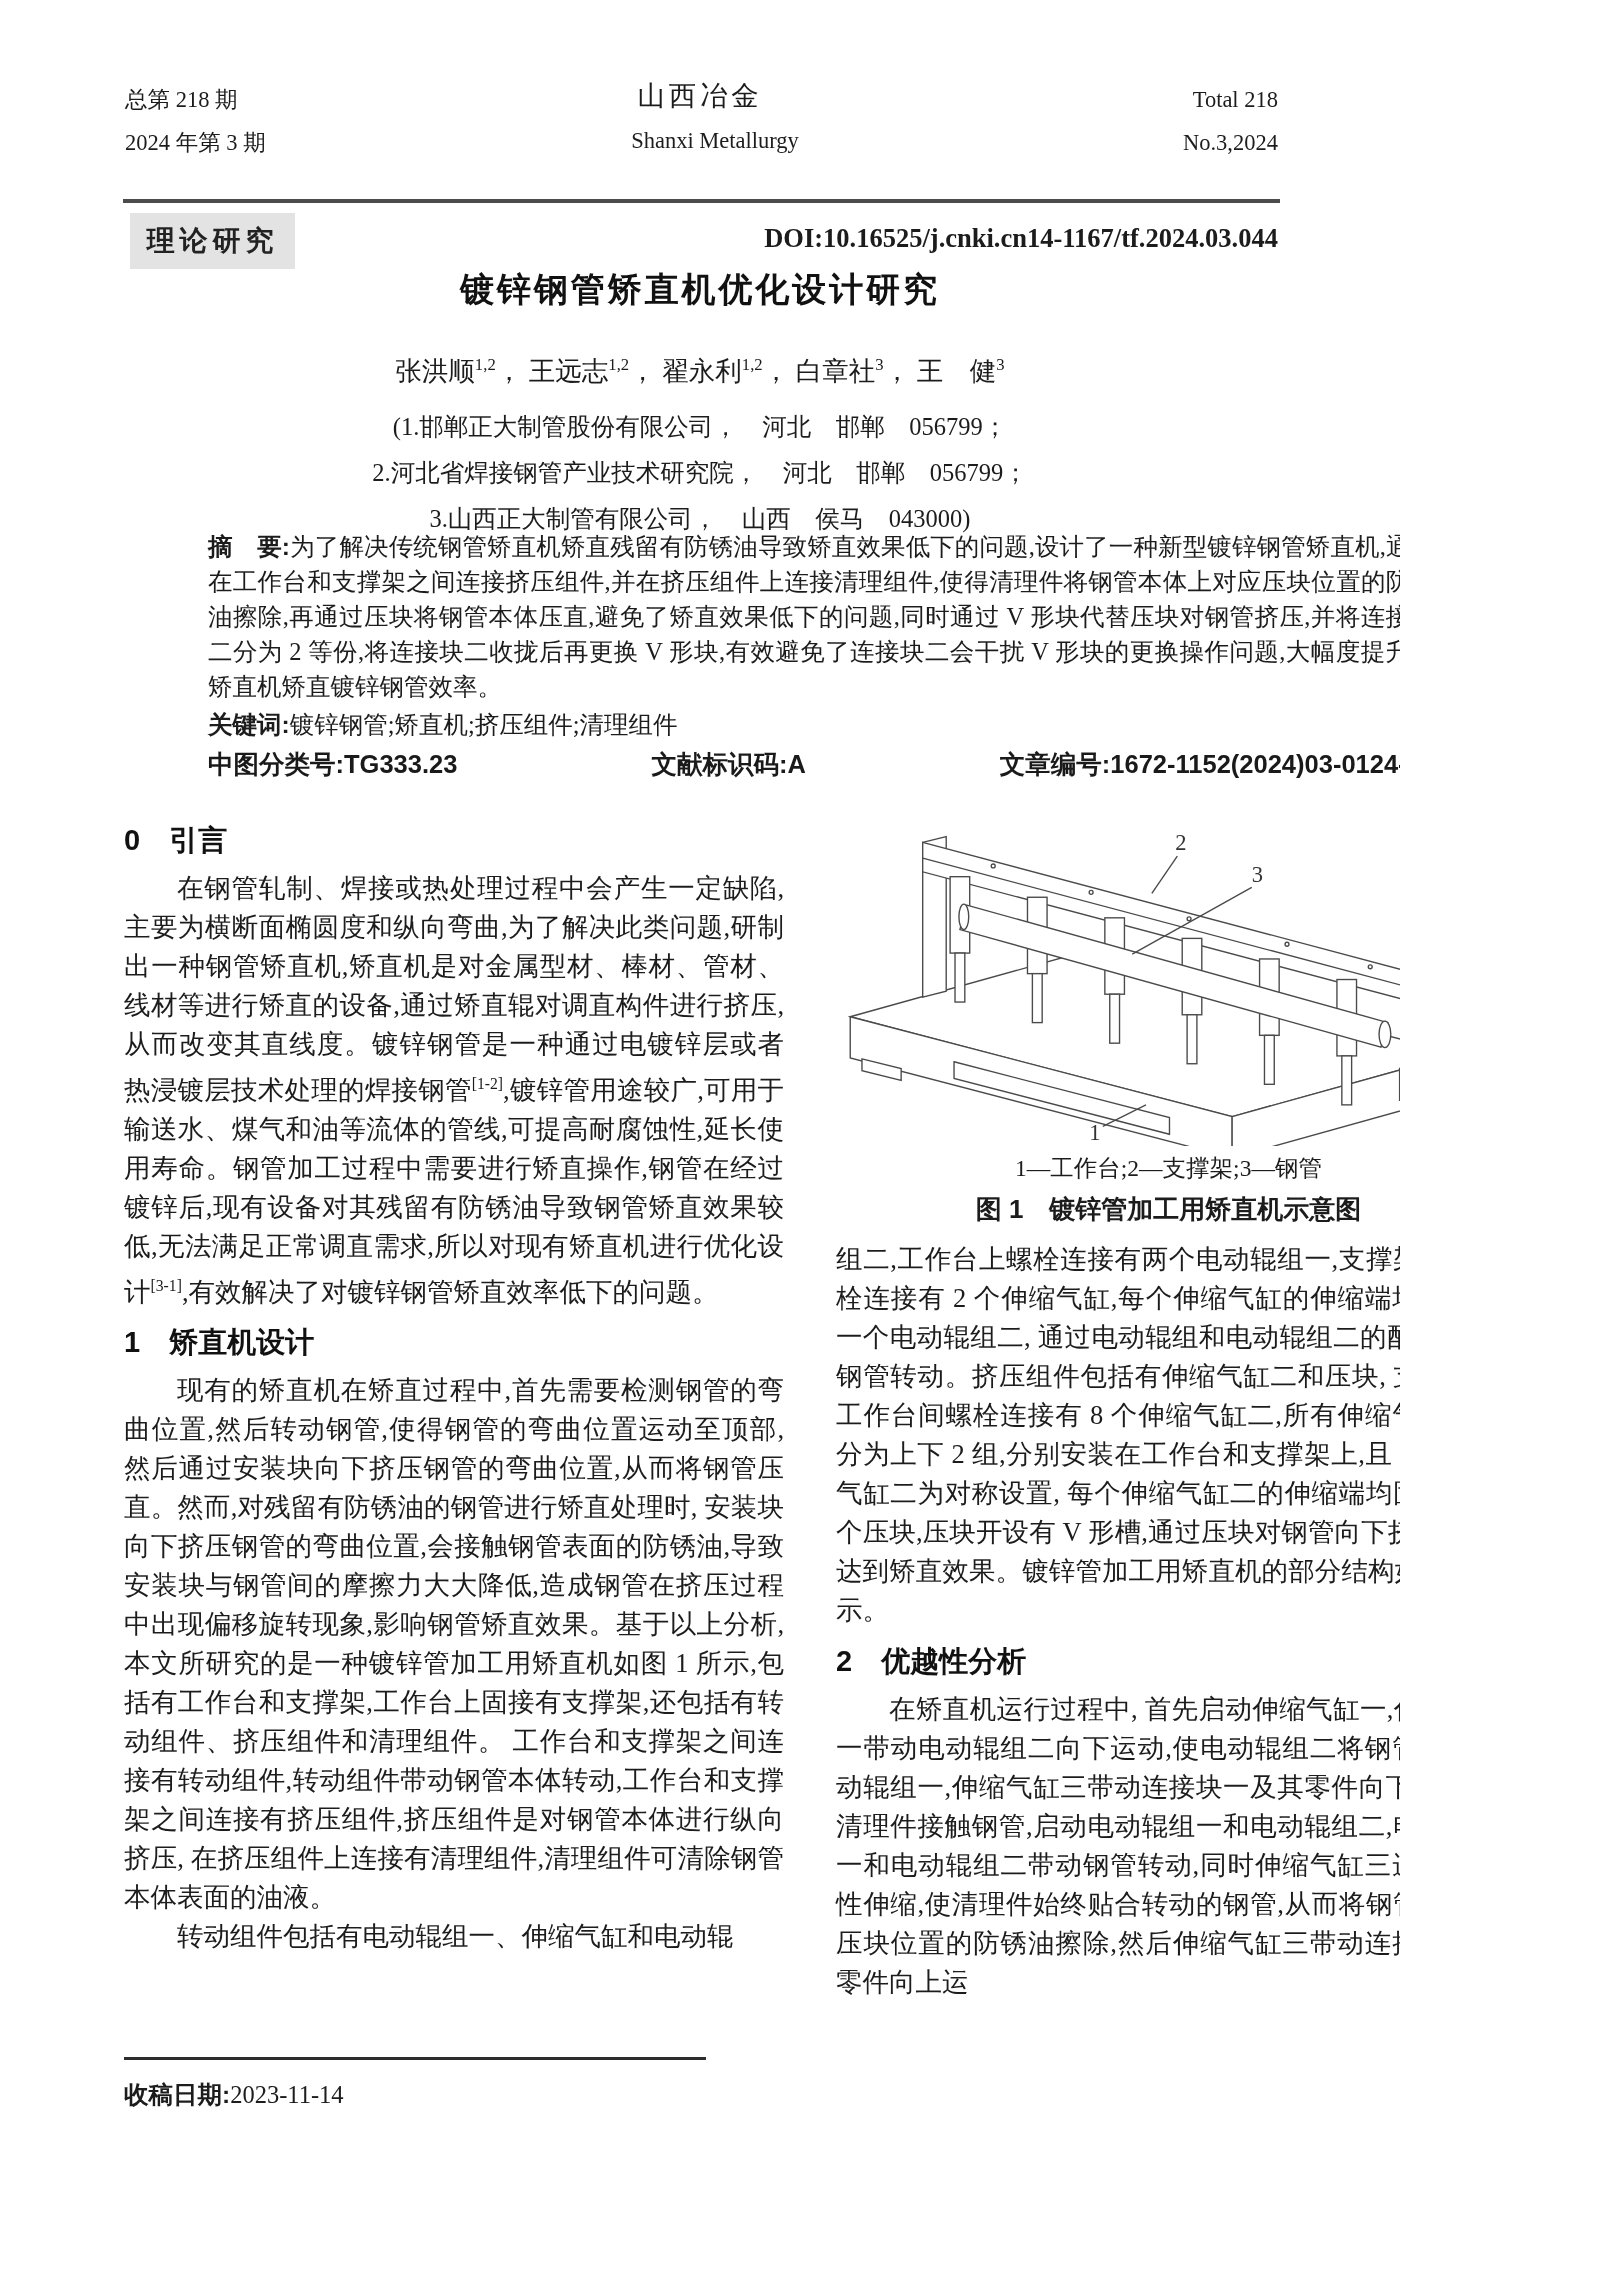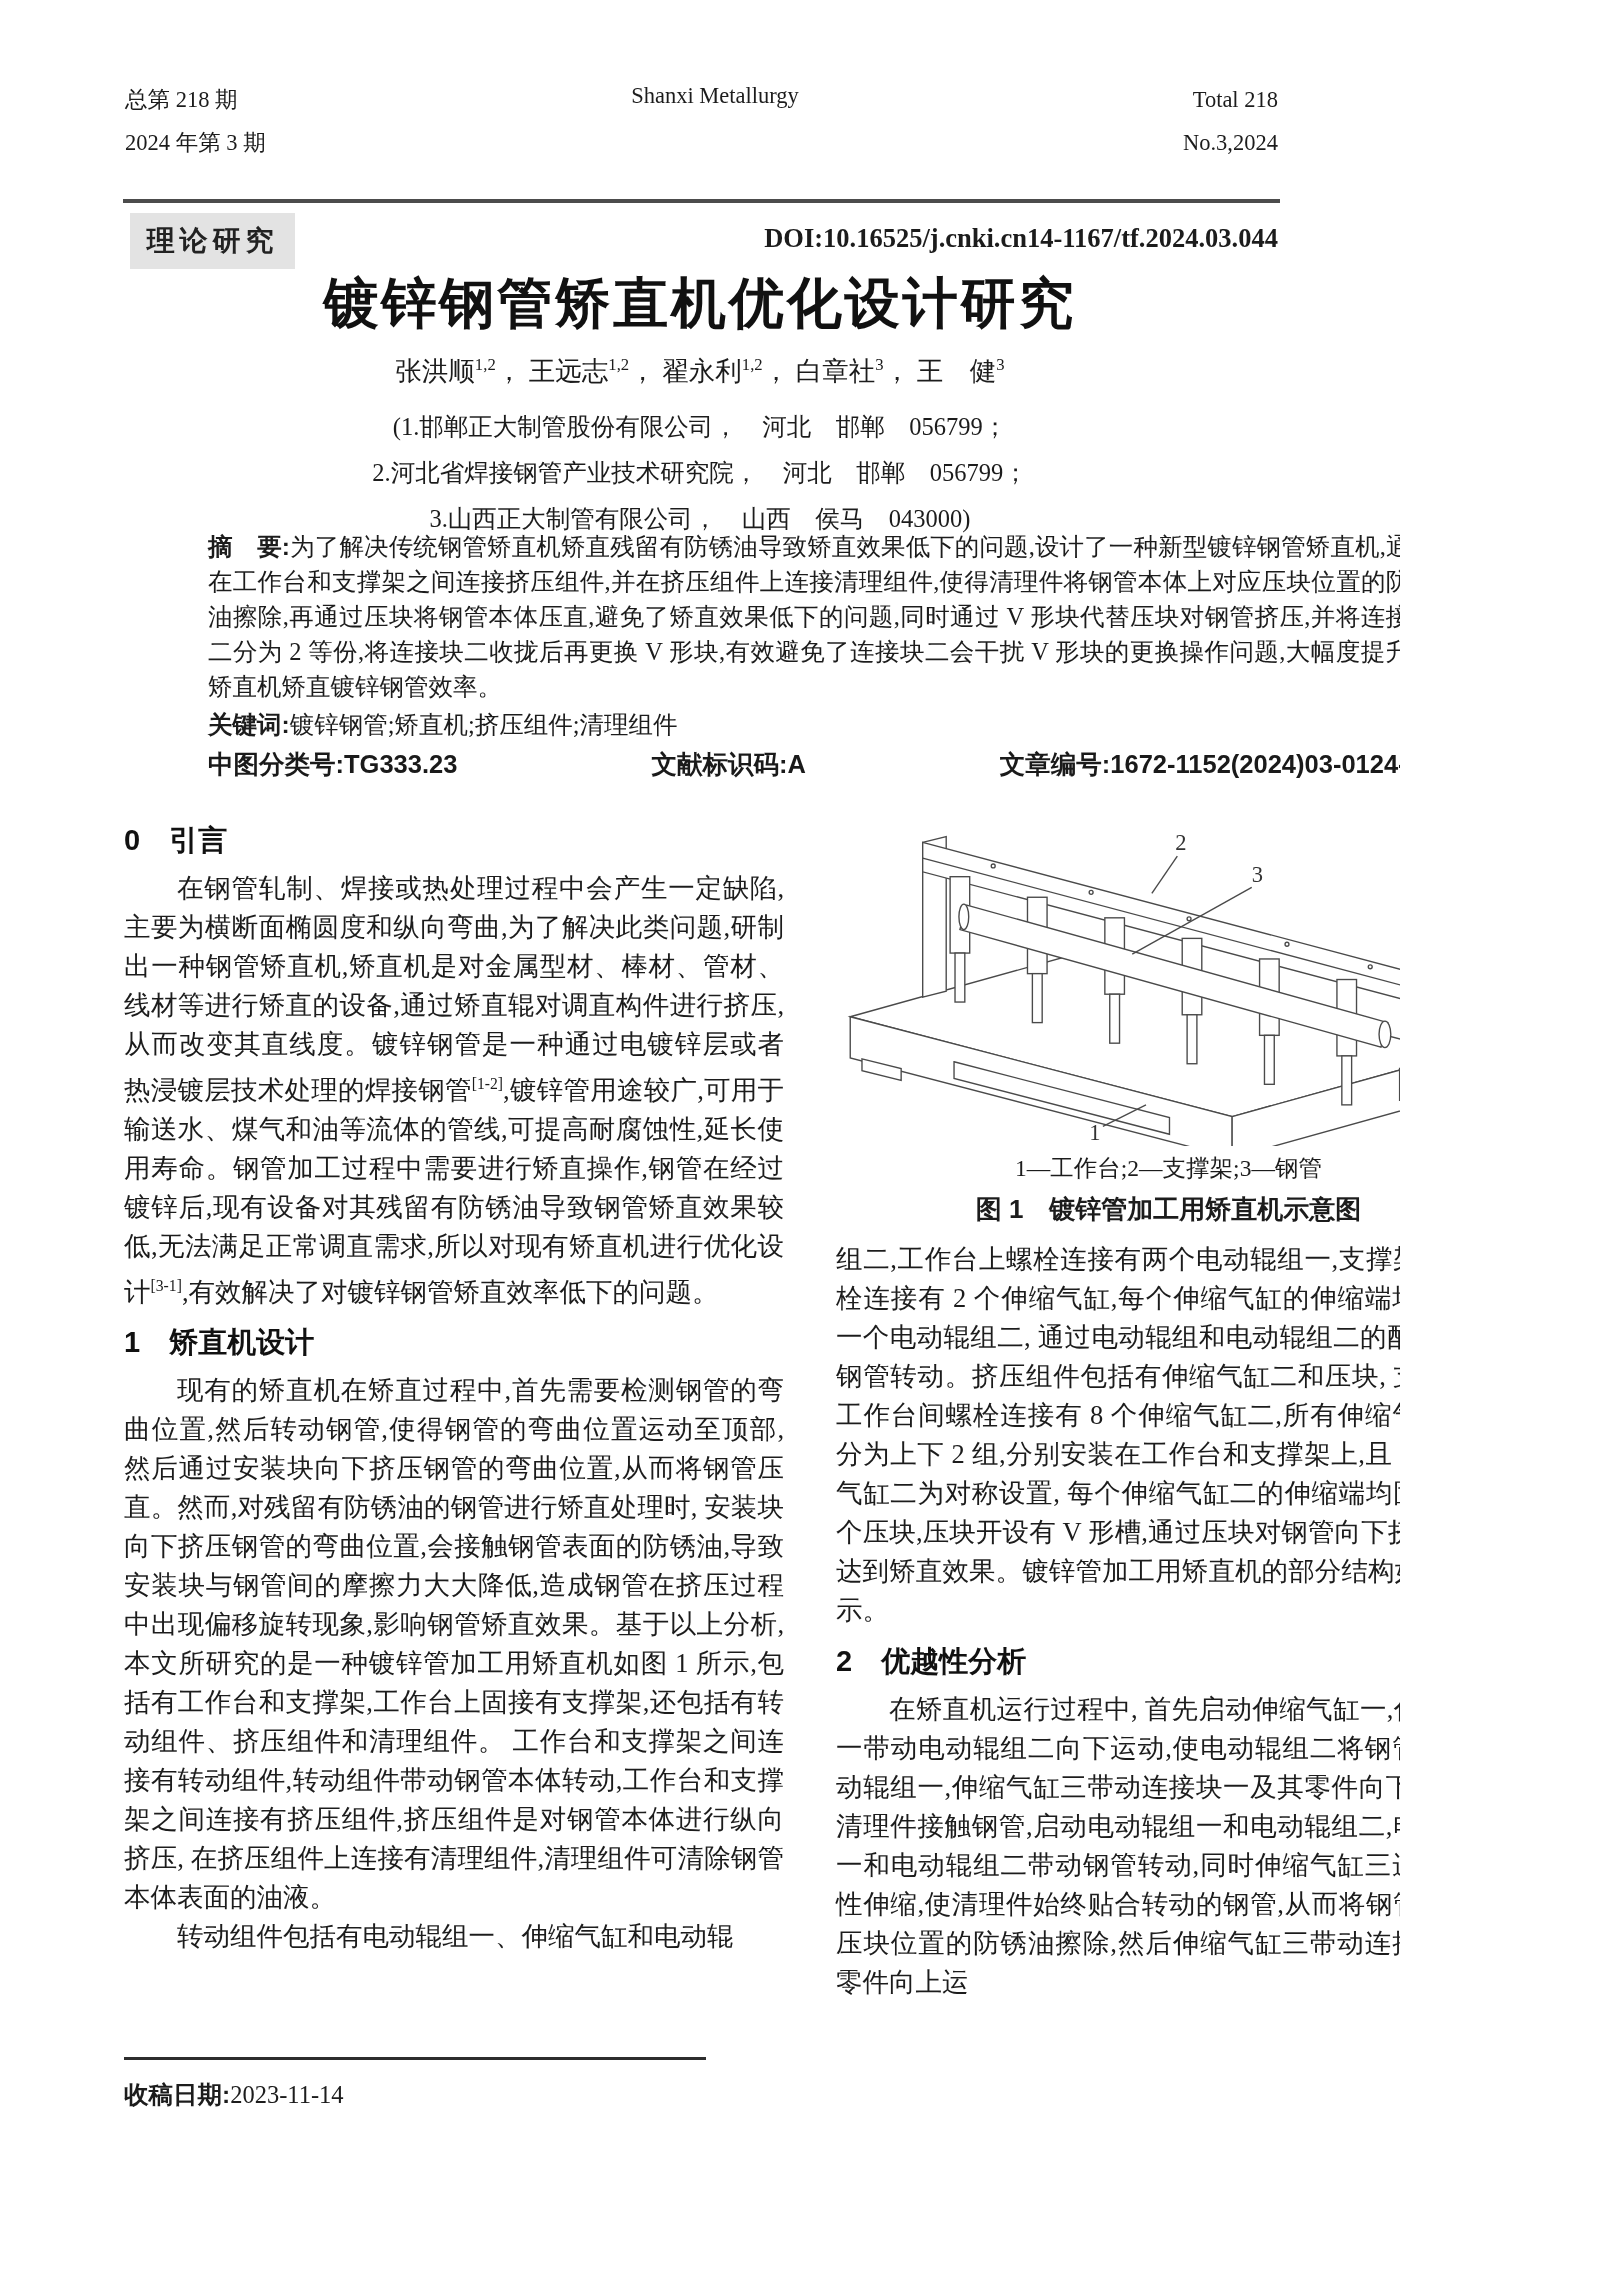--- a/index.html
+++ b/index.html
@@ -23,21 +23,21 @@
     position:absolute;left:130px;top:213px;width:165px;height:56px;
     background:#e3e3e3;display:flex;align-items:center;justify-content:center;
     font-family:"Liberation Sans","DejaVu Sans",sans-serif;font-weight:bold;
     font-size:28px;letter-spacing:4.9px;color:#222;
   }
   .doi{position:absolute;right:122px;top:223px;font-weight:bold;font-size:26.5px;
        font-family:"Liberation Serif","DejaVu Serif",serif;}
   
   .title{position:absolute;left:0;right:0;top:267px;text-align:center;
     font-family:"Liberation Sans","DejaVu Sans",sans-serif;
-    font-weight:bold;font-size:55px;letter-spacing:2.9px;color:#111;}
+    font-weight:bold;font-size:34px;letter-spacing:2.9px;color:#111;}
   .authors{position:absolute;left:0;right:0;top:353px;text-align:center;font-size:26.5px;}
   .authors sup{font-size:16.7px;}
   .affils{position:absolute;left:0;right:0;top:404px;text-align:center;
     font-size:24.5px;line-height:46px;}
   
   .abstract{position:absolute;left:208px;width:1227px;top:529px;
     font-size:24.5px;line-height:35px;text-align:justify;}
   .abstract .lbl{font-family:"Liberation Sans","DejaVu Sans",sans-serif;font-weight:bold;}
   .keywords{position:absolute;left:208px;width:1227px;top:708px;font-size:24.5px;}
   .keywords .lbl{font-family:"Liberation Sans","DejaVu Sans",sans-serif;font-weight:bold;}
@@ -69,20 +69,21 @@
 </head>
 <body>
 
 <div class="page">
 
   <div class="hdr-left">
     <div>总第 218 期</div>
     <div>2024 年第 3 期</div>
   </div>
   <div class="hdr-center">
+    <div class="cn">山西冶金</div>
     <div class="en">Shanxi  Metallurgy</div>
   </div>
   <div class="hdr-right">
     <div>Total 218</div>
     <div>No.3,2024</div>
   </div>
   <div class="head-rule"></div>
 
   <div class="badge">理论研究</div>
   <div class="doi">DOI:10.16525/j.cnki.cn14-1167/tf.2024.03.044</div>

